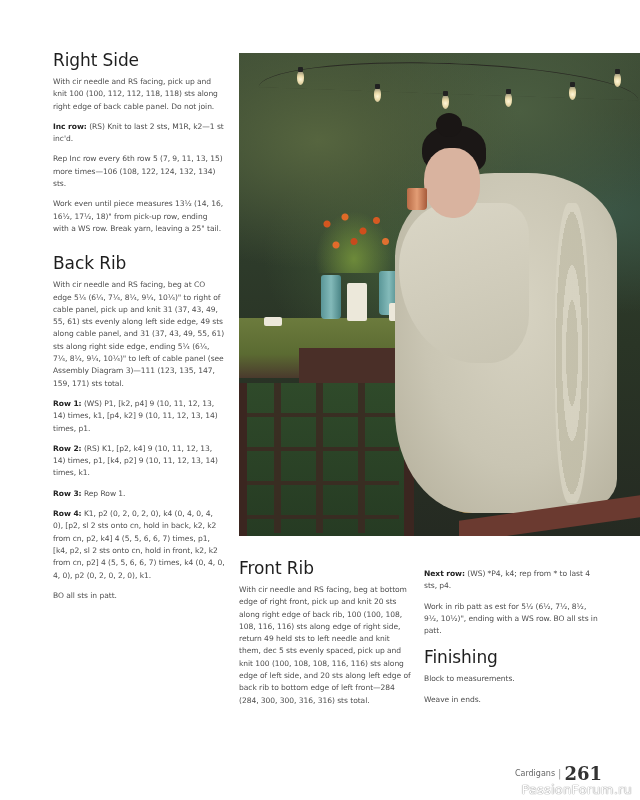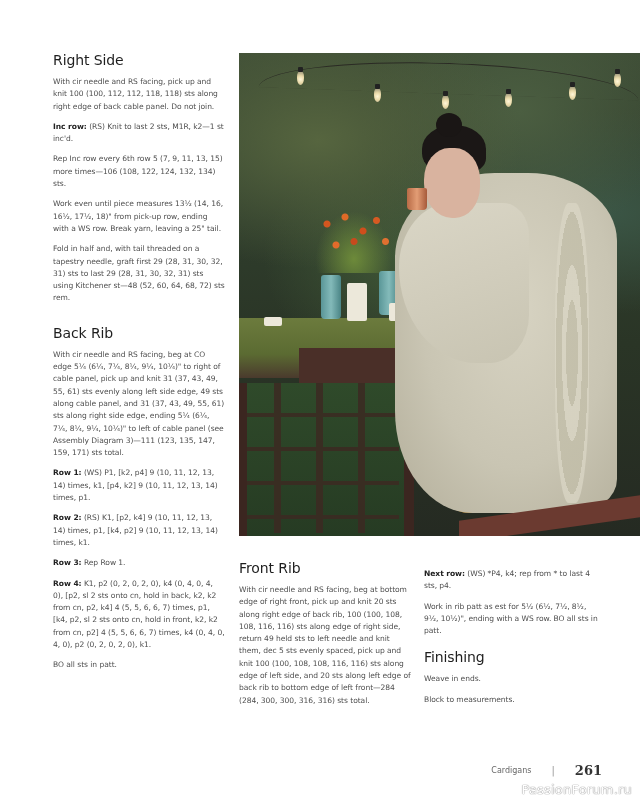--- a/index.html
+++ b/index.html
@@ -9,21 +9,21 @@
     color: #4a4a4a;
   }
   .col { position: absolute; }
   .col-left { left: 53px; top: 52px; width: 172px; }
   .col-mid { left: 239px; top: 560px; width: 172px; }
   .col-right { left: 424px; top: 560px; width: 178px; }
 
   h2 {
     font-family: "DejaVu Sans", sans-serif;
     font-weight: 500;
-    font-size: 14px;
+    font-size: 17px;
     color: #1e1e1e;
     margin: 0 0 2px 0;
     letter-spacing: -0.1px;
     line-height: 16px;
   }
   h3 {
     font-family: "DejaVu Sans", sans-serif;
     font-weight: bold;
     font-size: 8.6px;
     color: #1e1e1e;
@@ -86,37 +86,36 @@
                 radial-gradient(circle at 40% 20%, #e06a27 0 3px, transparent 4px),
                 radial-gradient(circle at 60% 40%, #cf4e1c 0 3px, transparent 4px),
                 radial-gradient(circle at 30% 60%, #e36b2b 0 3px, transparent 4px),
                 radial-gradient(circle at 75% 25%, #d65a22 0 3px, transparent 4px),
                 radial-gradient(circle at 50% 55%, #c74a1d 0 3px, transparent 4px),
                 radial-gradient(circle at 85% 55%, #e07030 0 3px, transparent 4px),
                 radial-gradient(ellipse at 50% 80%, #6d8a3a 0%, rgba(109,138,58,0) 60%); }
   .jar { position:absolute; width:20px; height:44px; background: linear-gradient(90deg,#5e9fa3,#8cc7c9,#4d8c90); border-radius: 3px 3px 4px 4px; opacity:.9; }
   .candle { position:absolute; background:#ece8da; border-radius: 2px; }
 
-  .footer { position:absolute; right: 38px; top: 763px; font-size: 8px; color: #666; display:flex; align-items:center; gap:20px; }
+  .footer { position:absolute; right: 38px; top: 763px; font-size: 8px; color: #666; display:flex; align-items:center; gap:3px; }
   .footer .sep { color:#999; font-size: 10px; }
-  .footer .pagenum { font-family: "DejaVu Serif", serif; font-weight: bold; font-size: 13px; color:#333; }
+  .footer .pagenum { font-family: "DejaVu Serif", serif; font-weight: bold; font-size: 18px; color:#333; }
   .watermark { position:absolute; right: 8px; top: 782px; font-size: 13px; color: #ffffff;
     text-shadow: 0 0 1px #888, 0 0 1px #888; letter-spacing: 0.2px; }
 </style>
 </head>
 <body>
 
 <div class="col col-left">
   <div class="section">
     <h2>Right Side</h2>
     <p>With cir needle and RS facing, pick up and knit 100 (100, 112, 112, 118, 118) sts along right edge of back cable panel. Do not join.</p>
     <p><b>Inc row:</b><span> (RS) Knit to last 2 sts, M1R, k2—1 st inc'd.</span></p>
     <p>Rep Inc row every 6th row 5 (7, 9, 11, 13, 15) more times—106 (108, 122, 124, 132, 134) sts.</p>
     <p>Work even until piece measures 13½ (14, 16, 16½, 17½, 18)" from pick-up row, ending with a WS row. Break yarn, leaving a 25" tail.</p>
-    <p>Fold in half and, with tail threaded on a tapestry needle, graft first 29 (28, 31, 30, 32, 31) sts to last 29 (28, 31, 30, 32, 31) sts using Kitchener st—48 (52, 60, 64, 68, 72) sts rem.</p>
   </div>
   <div class="gap"></div>
   <div class="gap" style="height:6px"></div>
   <div class="section">
     <h2>Back Rib</h2>
     <p>With cir needle and RS facing, beg at CO edge 5¼ (6¼, 7¼, 8¼, 9¼, 10¼)" to right of cable panel, pick up and knit 31 (37, 43, 49, 55, 61) sts evenly along left side edge, 49 sts along cable panel, and 31 (37, 43, 49, 55, 61) sts along right side edge, ending 5¼ (6¼, 7¼, 8¼, 9¼, 10¼)" to left of cable panel (see Assembly Diagram 3)—111 (123, 135, 147, 159, 171) sts total.</p>
     <p><b>Row 1:</b><span> (WS) P1, [k2, p4] 9 (10, 11, 12, 13, 14) times, k1, [p4, k2] 9 (10, 11, 12, 13, 14) times, p1.</span></p>
     <p><b>Row 2:</b><span> (RS) K1, [p2, k4] 9 (10, 11, 12, 13, 14) times, p1, [k4, p2] 9 (10, 11, 12, 13, 14) times, k1.</span></p>
     <p><b>Row 3:</b><span> Rep Row 1.</span></p>
     <p><b>Row 4:</b><span> K1, p2 (0, 2, 0, 2, 0), k4 (0, 4, 0, 4, 0), [p2, sl 2 sts onto cn, hold in back, k2, k2 from cn, p2, k4] 4 (5, 5, 6, 6, 7) times, p1, [k4, p2, sl 2 sts onto cn, hold in front, k2, k2 from cn, p2] 4 (5, 5, 6, 6, 7) times, k4 (0, 4, 0, 4, 0), p2 (0, 2, 0, 2, 0), k1.</span></p>
@@ -159,22 +158,22 @@
 <div class="col col-mid">
   <h2>Front Rib</h2>
   <p>With cir needle and RS facing, beg at bottom edge of right front, pick up and knit 20 sts along right edge of back rib, 100 (100, 108, 108, 116, 116) sts along edge of right side, return 49 held sts to left needle and knit them, dec 5 sts evenly spaced, pick up and knit 100 (100, 108, 108, 116, 116) sts along edge of left side, and 20 sts along left edge of back rib to bottom edge of left front—284 (284, 300, 300, 316, 316) sts total.</p>
 </div>
 
 <div class="col col-right">
   <p><b>Next row:</b><span> (WS) *P4, k4; rep from * to last 4 sts, p4.</span></p>
   <p>Work in rib patt as est for 5½ (6½, 7½, 8½, 9½, 10½)", ending with a WS row. BO all sts in patt.</p>
   <div class="gap" style="height:6px"></div>
   <h2>Finishing</h2>
+  <p>Block to measurements.</p>
   <p>Weave in ends.</p>
-  <p>Block to measurements.</p>
 </div>
 
 <div class="footer">
   <span>Cardigans</span>
   <span class="sep">|</span>
   <span class="pagenum">261</span>
 </div>
 <div class="watermark">PassionForum.ru</div>
 
 </body></html>

